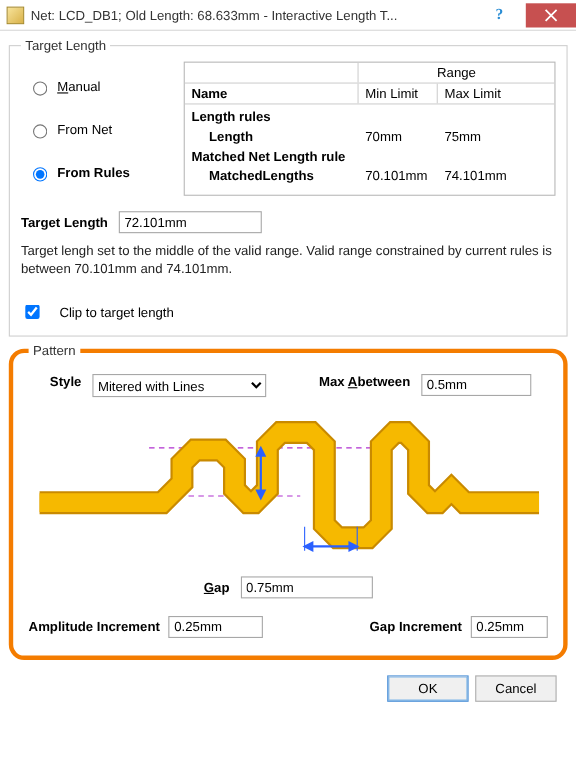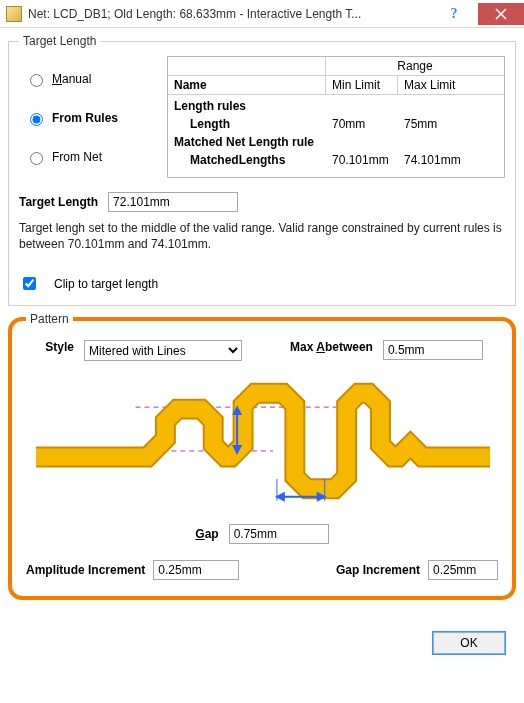--- a/index.html
+++ b/index.html
@@ -189,21 +189,20 @@
     gap: 6px;
     padding: 8px 10px 0 0;
   }
   button.push {
     border: 1px solid #adadad;
     background: #f0f0f0;
     height: 24px;
     width: 74px;
     font-family: inherit;
     font-size: 12px;
-    margin-top: 17px;
   }
   button.push.default {
     border: 1px solid #4a90d9;
     box-shadow: inset 0 0 0 1px #7eb6e8;
   }
 </style>
 </head>
 <body>
 
 <div class="titlebar">
@@ -222,26 +221,26 @@
   <fieldset class="groupbox">
     <legend>Target Length</legend>
 
     <div class="top-row">
       <div class="radio-col">
         <div class="radio-item">
           <input type="radio" name="src" style="">
           <label><span style="text-decoration:underline">M</span>anual</label>
         </div>
         <div class="radio-item">
+          <input type="radio" name="src" style="">
+          <label>From Net</label>
+        </div>
+        <div class="radio-item">
           <input type="radio" name="src" checked="" style="">
           <label style="font-weight:bold">From Rules</label>
-        </div>
-        <div class="radio-item">
-          <input type="radio" name="src" style="">
-          <label>From Net</label>
         </div>
       </div>
 
       <div class="rules-box">
         <div class="rules-head-top">
           <div class="cell-name"></div>
           <div class="range-wrap">Range</div>
         </div>
         <div class="rules-head">
           <div class="cell-name">Name</div>
@@ -334,32 +333,33 @@
         <line x1="252" y1="132" x2="252" y2="110" stroke="#2a60ff" stroke-width="1"></line>
         <line x1="300" y1="132" x2="300" y2="110" stroke="#2a60ff" stroke-width="1"></line>
         <line x1="256" y1="128" x2="296" y2="128" stroke="#2a60ff" stroke-width="2"></line>
         <polygon points="250,128 260,123 260,133" fill="#2a60ff"></polygon>
         <polygon points="302,128 292,123 292,133" fill="#2a60ff"></polygon>
       </g>
     </svg>
 
     <div class="gap-row">
       <label style="font-weight:bold" title="Gap"><span style="text-decoration:underline">G</span><span>ap</span></label>
-      <input class="text" style="width: 100px;" value="0.75mm">
+      <input class="text" style="width: 120px;" value="0.75mm">
     </div>
 
     <div class="inc-row">
       <div class="pair">
         <label>Amplitude Increment</label>
         <input class="text" style="width: 86px;" value="0.25mm">
       </div>
       <div class="pair">
         <label>Gap Increment</label>
         <input class="text" style="width: 70px;" value="0.25mm">
       </div>
     </div>
   </fieldset>
 
   <div class="footer">
     <button class="push default">OK</button>
+    <button class="push">Cancel</button>
   </div>
 
 </div>
 
 </body></html>

